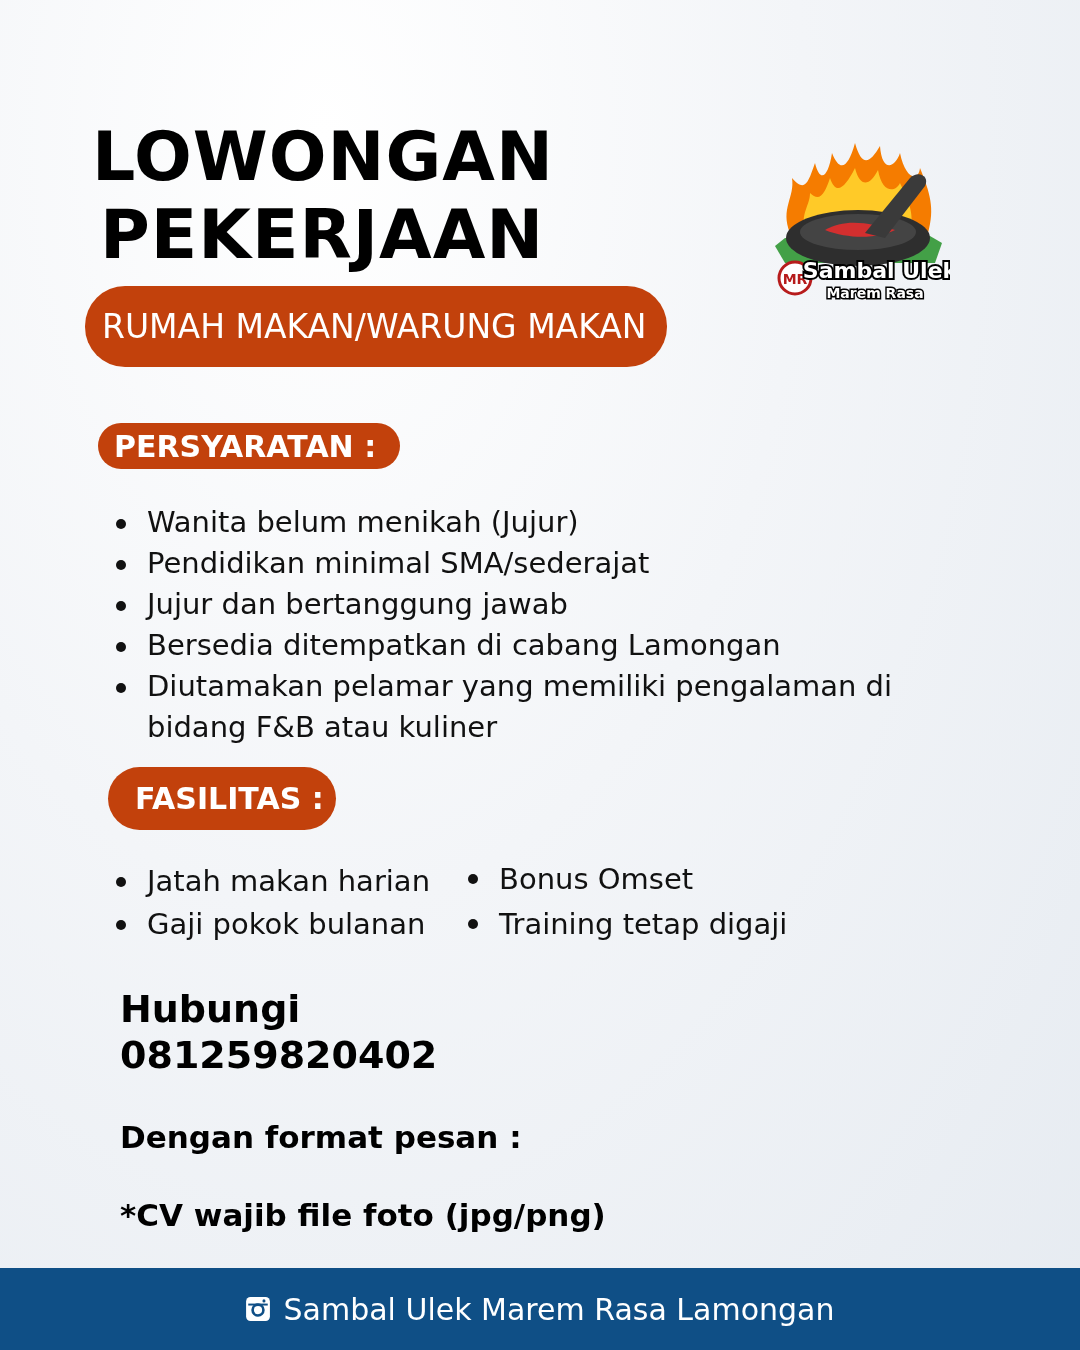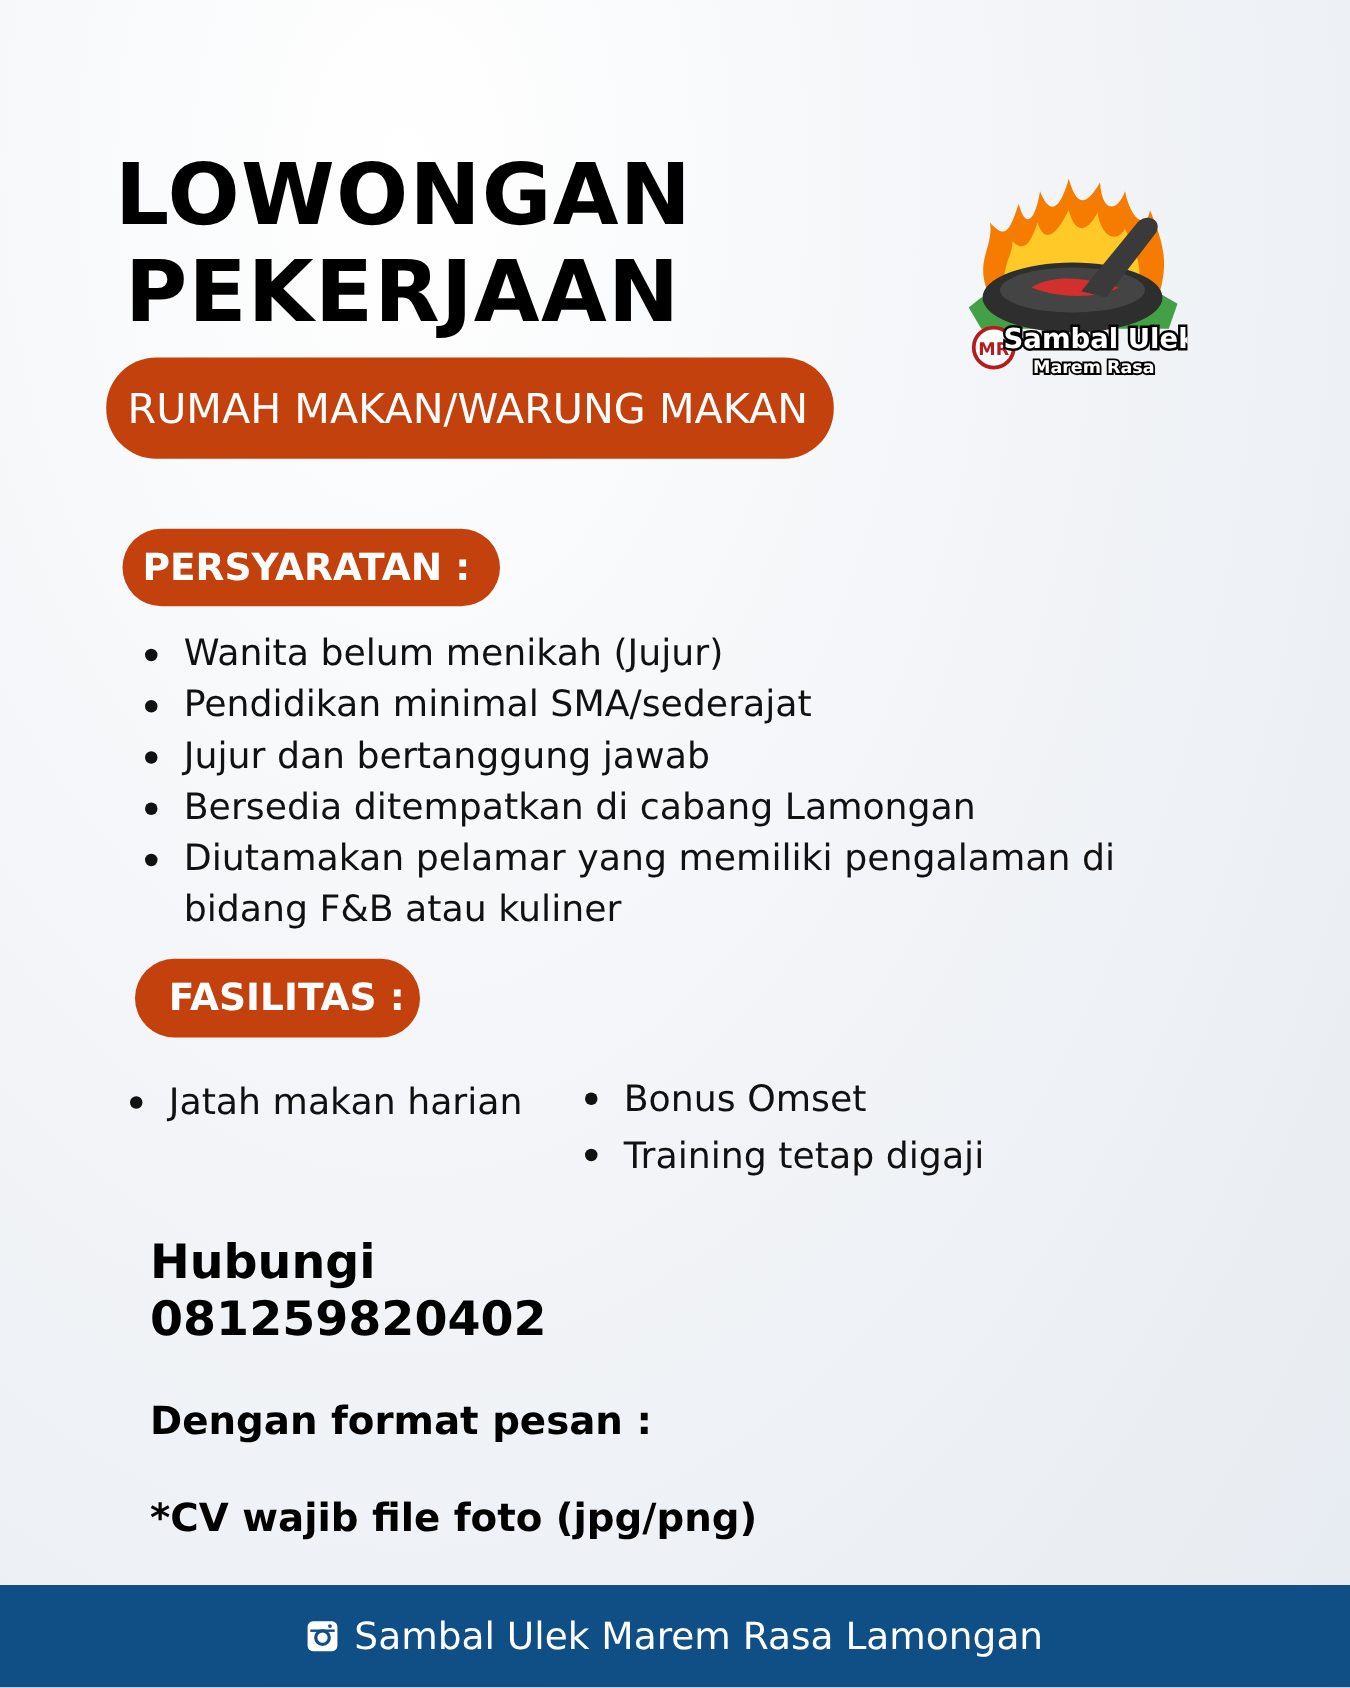--- a/index.html
+++ b/index.html
@@ -20,36 +20,36 @@
   .title .l2 { margin-left: 8px; }
   .pill {
     position: absolute; background: #c2410c; color: #fff;
     border-radius: 40px; display: flex; align-items: center;
   }
   .pill-sub {
     left: 85px; top: 286px; width: 582px; height: 81px;
     font-family: "DejaVu Sans", sans-serif; font-size: 33px; padding-left: 17px;
   }
   .pill-req {
-    left: 98px; top: 423px; width: 302px; height: 62px;
+    left: 98px; top: 423px; width: 302px; height: 46px;
     font-family: "DejaVu Sans", sans-serif; font-weight: bold; font-size: 30px; padding-left: 16px;
   }
   .pill-fac {
     left: 108px; top: 767px; width: 228px; height: 63px;
     font-family: "DejaVu Sans", sans-serif; font-weight: bold; font-size: 30px; padding-left: 27px;
   }
   .logo { position: absolute; left: 770px; top: 138px; width: 180px; height: 170px; }
   ul.list { position: absolute; list-style: none; font-family: "DejaVu Sans", sans-serif; font-size: 29px; color: #111; }
   ul.list li { position: relative; padding-left: 33px; }
   ul.list li::before {
     content: ""; position: absolute; left: 2px; top: 17px;
     width: 10px; height: 10px; border-radius: 50%; background: #111;
   }
   .req { left: 114px; top: 502px; width: 800px; line-height: 41px; }
-  .fac-col1 { left: 102px; top: 860px; line-height: 43px; }
+  .fac-col1 { left: 114px; top: 860px; line-height: 43px; }
   .fac-col2 { left: 466px; top: 857px; line-height: 45px; }
   .contact {
     position: absolute; left: 120px; top: 986px;
     font-family: "DejaVu Sans", sans-serif; font-weight: bold; color: #000;
   }
   .contact .c1, .contact .c2 { font-size: 38px; line-height: 46px; display: block; }
   .contact .fmt { margin-top: 18px; font-size: 31px; line-height: 38px; }
   .contact .fmt span { display: block; margin-top: 40px; }
   .footer {
     position: absolute; left: 0; top: 1268px; width: 1080px; height: 82px;
@@ -95,20 +95,21 @@
   <li>Bersedia ditempatkan di cabang Lamongan</li>
   <li style="width:780px">Diutamakan pelamar yang memiliki pengalaman di bidang F&amp;B atau kuliner</li>
 </ul>
 
 <div class="pill pill-fac">
   <span>FASILITAS :</span>
 </div>
 
 <ul class="list fac-col1">
   <li>Jatah makan harian</li>
+  <li>Gaji pokok bulanan</li>
 </ul>
 <ul class="list fac-col2">
   <li>Bonus Omset</li>
   <li>Training tetap digaji</li>
 </ul>
 
 <div class="contact">
   <span class="c1">Hubungi</span>
   <span class="c2">081259820402</span>
   <div class="fmt">

